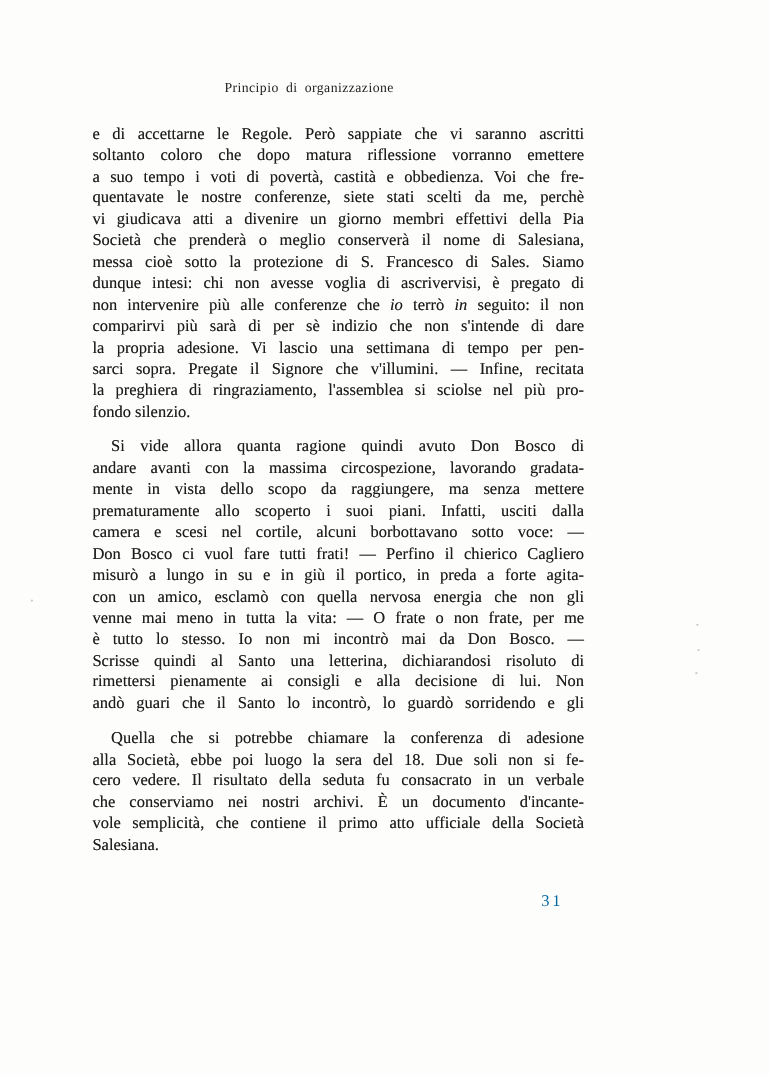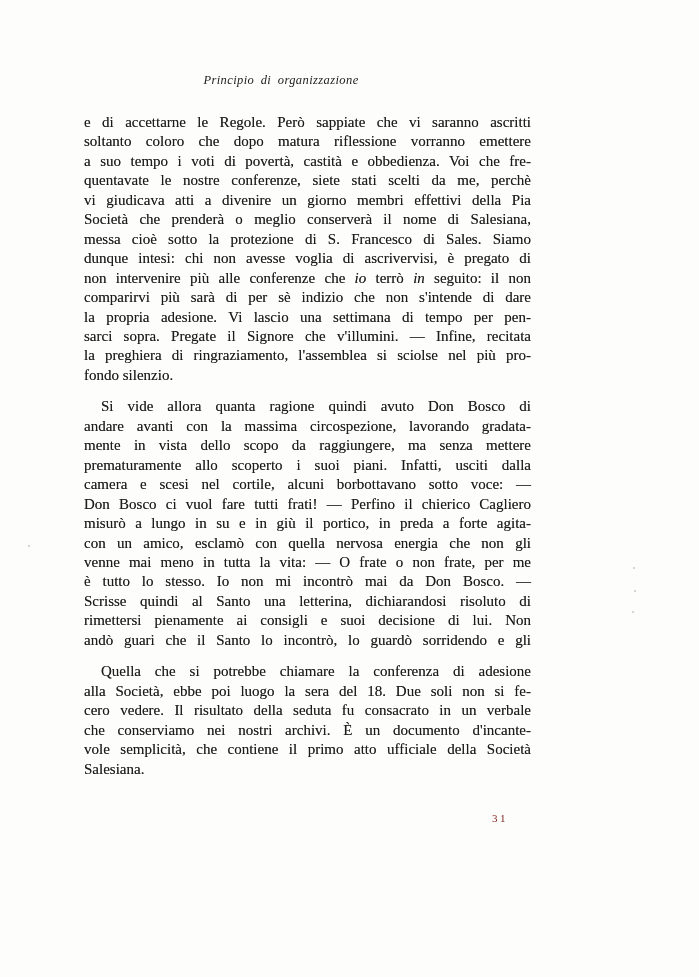--- a/index.html
+++ b/index.html
@@ -14,21 +14,20 @@
     background: #fdfdfc;
     overflow: hidden;
     font-family: "Liberation Serif", "DejaVu Serif", serif;
     color: #1c1c1c;
   }
   .running-head {
     position: absolute;
     top: 73px;
     left: 281px;
     transform: translateX(-50%);
-    font-style: italic;
     font-size: 12.5px;
     letter-spacing: 0.4px;
     word-spacing: 3px;
     white-space: nowrap;
     color: #222;
   }
   .page-body {
     position: absolute;
     left: 72px;
     top: 101px;
@@ -46,25 +45,25 @@
     text-align-last: left;
   }
   .line.indent {
     text-indent: 17px;
   }
   .it { font-style: italic; }
   .folio {
     position: absolute;
     left: 492px;
     top: 812px;
-    font-size: 11px;
+    font-size: 15px;
     letter-spacing: 2.5px;
     font-variant-numeric: oldstyle-nums;
     font-feature-settings: "onum" 1;
-    color: #7f1d1d;
+    color: #0369a1;
   }
   .speck {
     position: absolute;
     width: 2px;
     height: 2px;
     border-radius: 50%;
     background: #c9c9c6;
   }
 </style>
 </head>
@@ -95,21 +94,21 @@
         <div class="line">andare avanti con la massima circospezione, lavorando gradata-</div>
         <div class="line">mente in vista dello scopo da raggiungere, ma senza mettere</div>
         <div class="line">prematuramente allo scoperto i suoi piani. Infatti, usciti dalla</div>
         <div class="line">camera e scesi nel cortile, alcuni borbottavano sotto voce: —</div>
         <div class="line">Don Bosco ci vuol fare tutti frati! — Perfino il chierico Cagliero</div>
         <div class="line">misurò a lungo in su e in giù il portico, in preda a forte agita-</div>
         <div class="line">con un amico, esclamò con quella nervosa energia che non gli</div>
         <div class="line">venne mai meno in tutta la vita: — O frate o non frate, per me</div>
         <div class="line">è tutto lo stesso. Io non mi incontrò mai da Don Bosco. —</div>
         <div class="line">Scrisse quindi al Santo una letterina, dichiarandosi risoluto di</div>
-        <div class="line">rimettersi pienamente ai consigli e suoi decisione di lui. Non</div>
+        <div class="line">rimettersi pienamente ai consigli e alla decisione di lui. Non</div>
         <div class="line">andò guari che il Santo lo incontrò, lo guardò sorridendo e gli</div>
       </div>
       <div class="paragraph">
         <div class="line indent">Quella che si potrebbe chiamare la conferenza di adesione</div>
         <div class="line">alla Società, ebbe poi luogo la sera del 18. Due soli non si fe-</div>
         <div class="line">cero vedere. Il risultato della seduta fu consacrato in un verbale</div>
         <div class="line">che conserviamo nei nostri archivi. È un documento d'incante-</div>
         <div class="line">vole semplicità, che contiene il primo atto ufficiale della Società</div>
         <div class="line last">Salesiana.</div>
       </div>

